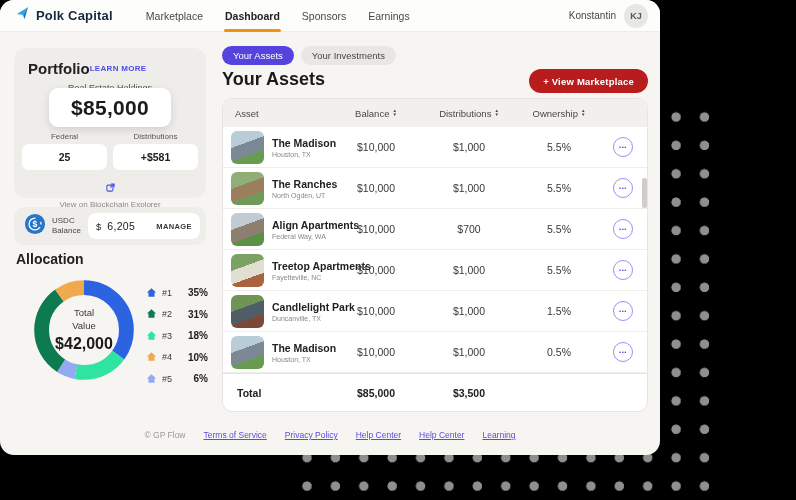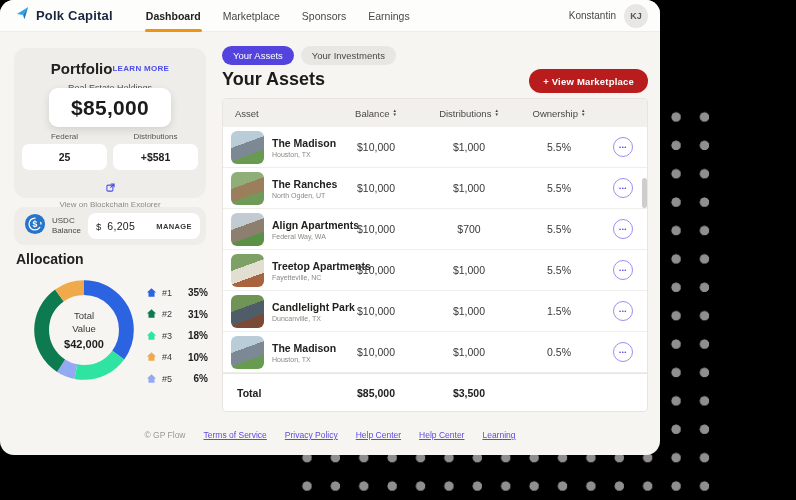--- a/index.html
+++ b/index.html
@@ -28,21 +28,21 @@
   .nav-item.active::after { content:""; position:absolute; left:10px; right:10px;
     bottom:0; height:3px; border-radius:2px; background:#f0930f; }
   .hdr-right { margin-left:auto; display:flex; align-items:center; gap:8px; margin-right:12px; }
   .user-name { font-size:10px; color:#4a4846; }
   .avatar { width:24px; height:24px; border-radius:50%; background:#e9e7e4; color:#5a5856;
     font-size:9px; font-weight:bold; display:flex; align-items:center; justify-content:center; }
 
   
   .portfolio { position:absolute; left:14px; top:48px; width:192px; height:150px;
     background:#efede9; border-radius:12px; }
-  .pf-top { display:flex; align-items:center; justify-content:center; padding:12px 14px 0 14px; }
+  .pf-top { display:flex; align-items:center; justify-content:flex-start; padding:12px 14px 0 14px; }
   .pf-title { font-size:15px; font-weight:bold; color:#22211f; }
   .learn-more { font-size:8px; font-weight:bold; color:#4b4ded; letter-spacing:.3px; cursor:pointer; }
   .pf-holdings-label { text-align:center; font-size:9px; color:#55534f; margin-top:6px; }
   .pf-value-card { position:absolute; left:35px; top:40px; width:122px; height:39px;
     background:#fff; border-radius:9px; box-shadow:0 3px 8px rgba(0,0,0,.12);
     display:flex; align-items:center; justify-content:center; }
   .pf-value { font-size:21px; font-weight:bold; color:#1c1b19; letter-spacing:.3px; }
   .pf-stats { position:absolute; left:8px; right:8px; top:84px; display:flex; gap:6px; }
   .stat { flex:1; display:flex; flex-direction:column; align-items:center; }
   .stat-label { font-size:8px; color:#55534f; margin-bottom:3px; }
@@ -60,38 +60,38 @@
   .usdc-cur { font-size:9.5px; color:#22211f; }
   .usdc-amt { font-size:10.5px; color:#22211f; margin-left:6px; letter-spacing:.3px; }
   .manage-btn { margin-left:auto; font-size:7.5px; font-weight:bold; color:#3a3836;
     letter-spacing:.4px; cursor:pointer; }
 
   .alloc-title { position:absolute; left:16px; top:251px; font-size:14px; font-weight:bold; color:#22211f; }
   .donut-wrap { position:absolute; left:31px; top:277px; width:106px; height:106px; }
   .donut-center { position:absolute; left:0; top:0; width:106px; height:106px; display:flex;
     flex-direction:column; align-items:center; justify-content:center; text-align:center; }
   .donut-label { font-size:9.5px; color:#3a3836; width:42px; line-height:1.35; }
-  .donut-value { font-size:11px; font-weight:bold; color:#1c1b19; margin-top:2px; }
+  .donut-value { font-size:16px; font-weight:bold; color:#1c1b19; margin-top:2px; }
   .legend { position:absolute; left:146px; top:282px; width:62px; }
   .legend-row { display:flex; align-items:center; height:21.5px; }
   .legend-label { font-size:9px; color:#3a3836; margin-left:5px; }
   .legend-pct { margin-left:auto; font-size:10px; font-weight:bold; color:#22211f; }
 
   
   .tabs { position:absolute; left:222px; top:46px; display:flex; gap:7px; }
   .tab { height:19px; padding:0 11px; border-radius:10px; font-size:9.5px; display:flex;
     align-items:center; cursor:pointer; background:#e9e7e3; color:#4a4846; }
   .tab.active { background:#5444dd; color:#fff; }
   .main-title { position:absolute; left:222px; top:69px; font-size:18px; font-weight:bold; color:#1c1b19; }
   .mk-btn { position:absolute; top:69px; right:12px; height:24px; padding:0 14px;
     background:#b91c1c; color:#fff; font-size:9.5px; font-weight:bold; border:none;
     border-radius:13px; display:flex; align-items:center; cursor:pointer; letter-spacing:.2px; }
 
   .table-card { position:absolute; left:222px; top:98px; width:426px; height:314px;
-    background:#fff; border:1px solid #e7e4e1; border-radius:4px; overflow:hidden; }
+    background:#fff; border:1px solid #e7e4e1; border-radius:10px; overflow:hidden; }
   .t-head { display:grid; grid-template-columns:110px 86px 100px 80px 48px; height:28px;
     background:#f2f0ed; align-items:center; }
   .th { font-size:9.5px; color:#4a4846; display:flex; align-items:center; justify-content:center; gap:3px; }
   .th.first { justify-content:flex-start; padding-left:12px; }
   .sort { display:flex; flex-direction:column; line-height:4px; cursor:pointer; }
   .sort span { font-size:4.5px; color:#4a4846; }
   .t-row { display:grid; grid-template-columns:110px 86px 100px 80px 48px; height:41px;
     align-items:center; border-bottom:1px solid #f0eeeb; }
   .asset-cell { display:flex; align-items:center; padding-left:8px; }
   .thumb { width:33px; height:33px; border-radius:6px; flex:none; }
@@ -127,22 +127,22 @@
       <div class="brand">
         <span>
           <svg width="15" height="15" viewBox="0 0 16 16">
             <polygon points="13,1 1,8.5 7.5,9.5" fill="#2fa3e8"></polygon>
             <polygon points="13,1 7.5,9.5 9,14" fill="#1b77c0"></polygon>
           </svg>
         </span>
         <span class="brand-name">Polk Capital</span>
       </div>
       <div class="nav">
+          <div class="nav-item">Marketplace</div>
           <div class="nav-item active">Dashboard</div>
-          <div class="nav-item">Marketplace</div>
           <div class="nav-item">Sponsors</div>
           <div class="nav-item">Earnings</div>
         </div>
       <div class="hdr-right">
         <span class="user-name">Konstantin</span>
         <span class="avatar">KJ</span>
       </div>
     </div>
 
     <div class="portfolio">

